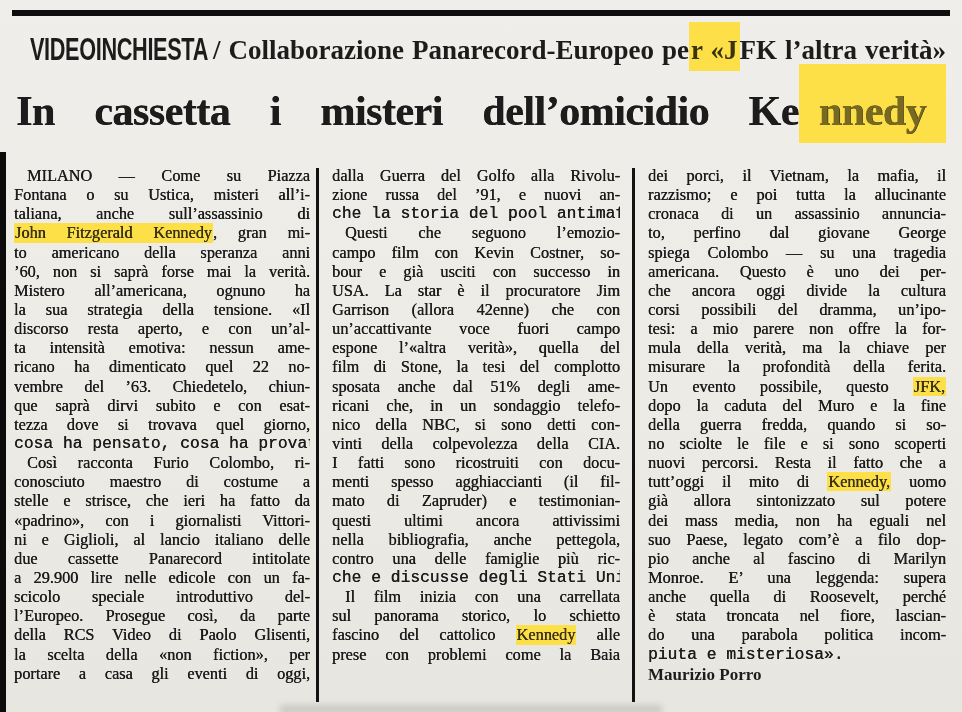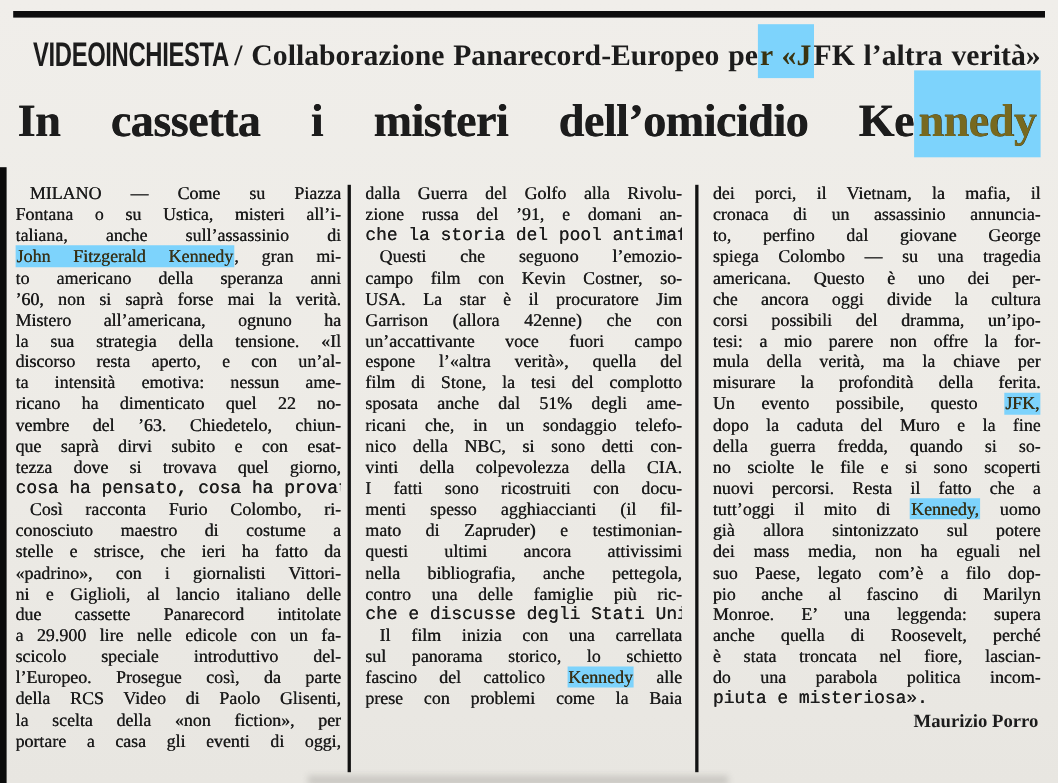--- a/index.html
+++ b/index.html
@@ -21,38 +21,38 @@
     position:absolute;left:213px;top:33px;right:16px;
     font-family:"Liberation Serif",serif;font-weight:700;font-size:27px;line-height:34px;
     text-align:justify;text-align-last:justify;white-space:normal;
   }
   .headline{
     position:absolute;left:16px;top:80px;right:16px;
     font-family:"Liberation Serif",serif;font-weight:700;font-size:42px;line-height:62px;
     letter-spacing:-.5px;text-align:justify;text-align-last:justify;
     text-shadow:.4px 0 0 #1c1c1c;
   }
-  mark{background:#7dd3fc;color:#3c3414;}
+  mark{background:#fde047;color:#3c3414;}
   .hl-kicker{padding:13px 2px 6px;color:#3a3310;}
-  .hl-head{padding:24px 4px 9px;color:#77691f;}
+  .hl-head{padding:24px 20px 9px;color:#77691f;}
   .line mark{padding:2px 1px;}
 
   .column{position:absolute;top:166px;}
   .col-0{left:14px;width:296px;}
   .col-1{left:332px;width:288px;}
   .col-2{left:648px;width:298px;}
   .line{
     height:19.15px;line-height:19.15px;font-size:16.3px;
     text-align:justify;text-align-last:justify;overflow:hidden;white-space:nowrap;
     text-shadow:.3px 0 0 #1c1c1c;
   }
   .line.indent{text-indent:13px;}
   .line.pend{text-align-last:left;font-family:Liberation Mono, monospace;}
   .byline{
-    height:20px;line-height:20px;font-size:17px;font-weight:700;text-align:right;
+    height:20px;line-height:20px;font-size:17px;font-weight:700;text-align:left;
     margin-top:1px;padding-right:2px;
   }
   .colrule{position:absolute;top:168px;bottom:10px;width:3px;background:#121212;}
   .rule-a{left:316px;}
   .rule-b{left:632px;}
   .smudge{position:absolute;left:280px;right:300px;bottom:-2px;height:9px;background:#8e8c87;opacity:.32;filter:blur(3px);}
 </style>
 </head>
 <body>
 
@@ -89,24 +89,25 @@
     <div class="line">a 29.900 lire nelle edicole con un fa-</div>
     <div class="line">scicolo speciale introduttivo del-</div>
     <div class="line">l’Europeo. Prosegue così, da parte</div>
     <div class="line">della RCS Video di Paolo Glisenti,</div>
     <div class="line">la scelta della «non fiction», per</div>
     <div class="line">portare a casa gli eventi di oggi,</div>
   </div>
 <div class="colrule rule-a"></div>
 <div class="column col-1">
     <div class="line">dalla Guerra del Golfo alla Rivolu-</div>
-    <div class="line">zione russa del ’91, e domani an-</div>
+    <div class="line">zione russa del ’91, e nuovi an-</div>
     <div class="line pend">che la storia del pool antimafia.</div>
     <div class="line indent">Questi che seguono l’emozio-</div>
     <div class="line">campo film con Kevin Costner, so-</div>
+    <div class="line">bour e già usciti con successo in</div>
     <div class="line">USA. La star è il procuratore Jim</div>
     <div class="line">Garrison (allora 42enne) che con</div>
     <div class="line">un’accattivante voce fuori campo</div>
     <div class="line">espone l’«altra verità», quella del</div>
     <div class="line">film di Stone, la tesi del complotto</div>
     <div class="line">sposata anche dal 51% degli ame-</div>
     <div class="line">ricani che, in un sondaggio telefo-</div>
     <div class="line">nico della NBC, si sono detti con-</div>
     <div class="line">vinti della colpevolezza della CIA.</div>
     <div class="line">I fatti sono ricostruiti con docu-</div>
@@ -117,20 +118,21 @@
     <div class="line">contro una delle famiglie più ric-</div>
     <div class="line pend">che e discusse degli Stati Uniti.</div>
     <div class="line indent">Il film inizia con una carrellata</div>
     <div class="line">sul panorama storico, lo schietto</div>
     <div class="line">fascino del cattolico <mark>Kennedy</mark> alle</div>
     <div class="line">prese con problemi come la Baia</div>
   </div>
 <div class="colrule rule-b"></div>
 <div class="column col-2">
     <div class="line">dei porci, il Vietnam, la mafia, il</div>
+    <div class="line">razzismo; e poi tutta la allucinante</div>
     <div class="line">cronaca di un assassinio annuncia-</div>
     <div class="line">to, perfino dal giovane George</div>
     <div class="line">spiega Colombo — su una tragedia</div>
     <div class="line">americana. Questo è uno dei per-</div>
     <div class="line">che ancora oggi divide la cultura</div>
     <div class="line">corsi possibili del dramma, un’ipo-</div>
     <div class="line">tesi: a mio parere non offre la for-</div>
     <div class="line">mula della verità, ma la chiave per</div>
     <div class="line">misurare la profondità della ferita.</div>
     <div class="line">Un evento possibile, questo <mark>JFK,</mark></div>

